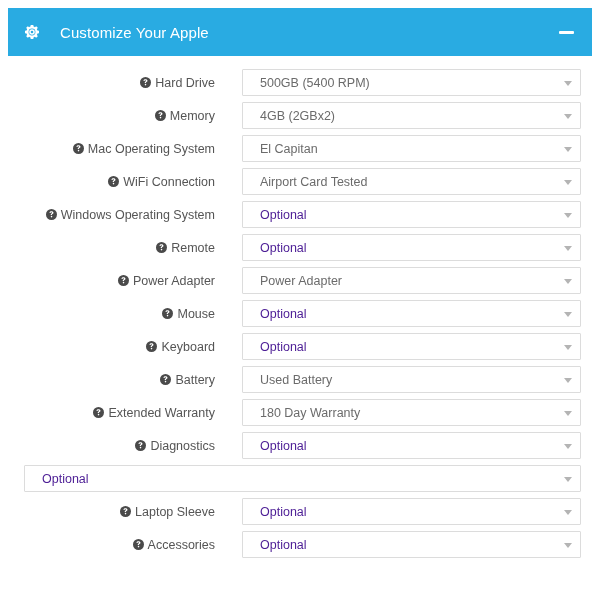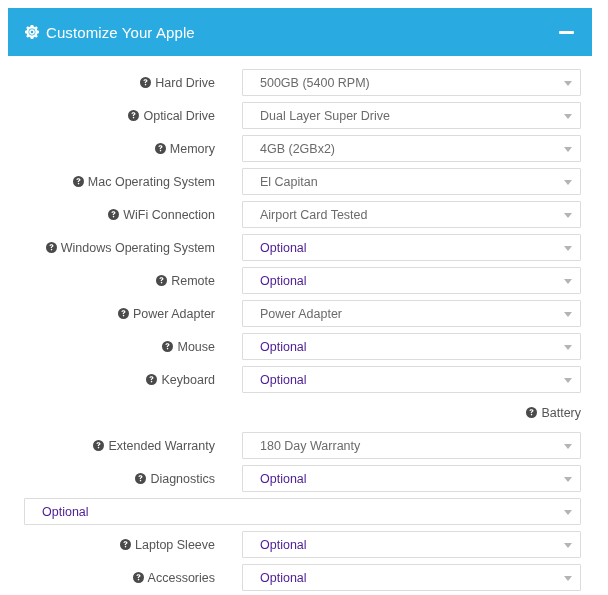--- a/index.html
+++ b/index.html
@@ -27,21 +27,21 @@
     background: #29abe2;
     height: 48px;
     display: flex;
     align-items: center;
     padding: 0 16px 0 16px;
     box-sizing: border-box;
   }
   .header-left {
     display: flex;
     align-items: center;
-    gap: 6px;
+    gap: 20px;
   }
   .gear-icon {
     width: 16px;
     height: 16px;
     display: block;
     flex: none;
   }
   .gear-icon svg { display: block; }
   .panel-title {
     color: #ffffff;
@@ -175,35 +175,20 @@
         </svg>
       </span>
       <span>Hard Drive</span>
     </div>
     <div class="select-wrap">
       <div class="select-box">500GB (5400 RPM)</div>
       <span class="caret-icon"></span>
     </div>
   </div>
 
-  <div class="form-row">
-    <div class="row-label">
-      <span class="help-icon">
-        <svg viewBox="0 0 12 12" width="11" height="11" aria-hidden="true">
-          <circle cx="6" cy="6" r="6" fill="#4a4a4a"></circle>
-          <path fill="#ffffff" d="M6 2.4c-1.13 0-1.94.52-2.25 1.25-.07.17.02.35.2.41l.72.26c.17.06.35-.03.42-.2.12-.28.38-.45.76-.45.42 0 .73.23.73.55 0 .26-.16.41-.53.62-.46.26-.92.6-.92 1.29v.12c0 .18.14.32.32.32h.78c.18 0 .32-.14.32-.32v-.05c0-.33.22-.47.64-.71.47-.27.99-.63.99-1.42 0-1.02-.93-1.67-2.18-1.67zm.03 5.04a.86.86 0 1 0 0 1.72.86.86 0 0 0 0-1.72z"></path>
-        </svg>
-      </span>
-      <span>Optical Drive</span>
-    </div>
-    <div class="select-wrap">
-      <div class="select-box">Dual Layer Super Drive</div>
-      <span class="caret-icon"></span>
-    </div>
-  </div>
 
   <div class="form-row">
     <div class="row-label">
       <span class="help-icon">
         <svg viewBox="0 0 12 12" width="11" height="11" aria-hidden="true">
           <circle cx="6" cy="6" r="6" fill="#4a4a4a"></circle>
           <path fill="#ffffff" d="M6 2.4c-1.13 0-1.94.52-2.25 1.25-.07.17.02.35.2.41l.72.26c.17.06.35-.03.42-.2.12-.28.38-.45.76-.45.42 0 .73.23.73.55 0 .26-.16.41-.53.62-.46.26-.92.6-.92 1.29v.12c0 .18.14.32.32.32h.78c.18 0 .32-.14.32-.32v-.05c0-.33.22-.47.64-.71.47-.27.99-.63.99-1.42 0-1.02-.93-1.67-2.18-1.67zm.03 5.04a.86.86 0 1 0 0 1.72.86.86 0 0 0 0-1.72z"></path>
         </svg>
       </span>
       <span>Memory</span>
@@ -329,20 +314,24 @@
   <div class="form-row">
     <div class="row-label">
       <span class="help-icon">
         <svg viewBox="0 0 12 12" width="11" height="11" aria-hidden="true">
           <circle cx="6" cy="6" r="6" fill="#4a4a4a"></circle>
           <path fill="#ffffff" d="M6 2.4c-1.13 0-1.94.52-2.25 1.25-.07.17.02.35.2.41l.72.26c.17.06.35-.03.42-.2.12-.28.38-.45.76-.45.42 0 .73.23.73.55 0 .26-.16.41-.53.62-.46.26-.92.6-.92 1.29v.12c0 .18.14.32.32.32h.78c.18 0 .32-.14.32-.32v-.05c0-.33.22-.47.64-.71.47-.27.99-.63.99-1.42 0-1.02-.93-1.67-2.18-1.67zm.03 5.04a.86.86 0 1 0 0 1.72.86.86 0 0 0 0-1.72z"></path>
         </svg>
       </span>
       <span>Battery</span>
     </div>
+    <div class="select-wrap">
+      <div class="select-box">Used Battery</div>
+      <span class="caret-icon"></span>
+    </div>
   </div>
 
   <div class="form-row">
     <div class="row-label">
       <span class="help-icon">
         <svg viewBox="0 0 12 12" width="11" height="11" aria-hidden="true">
           <circle cx="6" cy="6" r="6" fill="#4a4a4a"></circle>
           <path fill="#ffffff" d="M6 2.4c-1.13 0-1.94.52-2.25 1.25-.07.17.02.35.2.41l.72.26c.17.06.35-.03.42-.2.12-.28.38-.45.76-.45.42 0 .73.23.73.55 0 .26-.16.41-.53.62-.46.26-.92.6-.92 1.29v.12c0 .18.14.32.32.32h.78c.18 0 .32-.14.32-.32v-.05c0-.33.22-.47.64-.71.47-.27.99-.63.99-1.42 0-1.02-.93-1.67-2.18-1.67zm.03 5.04a.86.86 0 1 0 0 1.72.86.86 0 0 0 0-1.72z"></path>
         </svg>
       </span>

